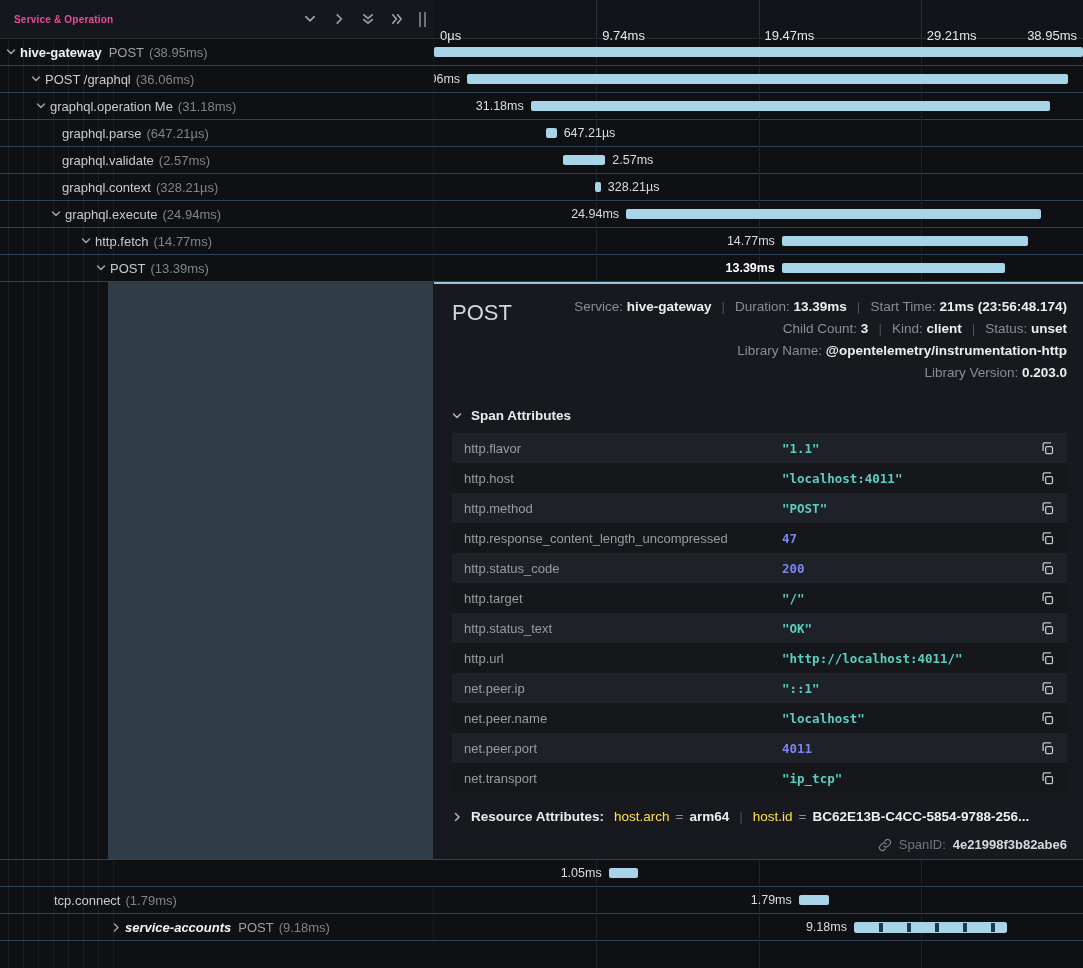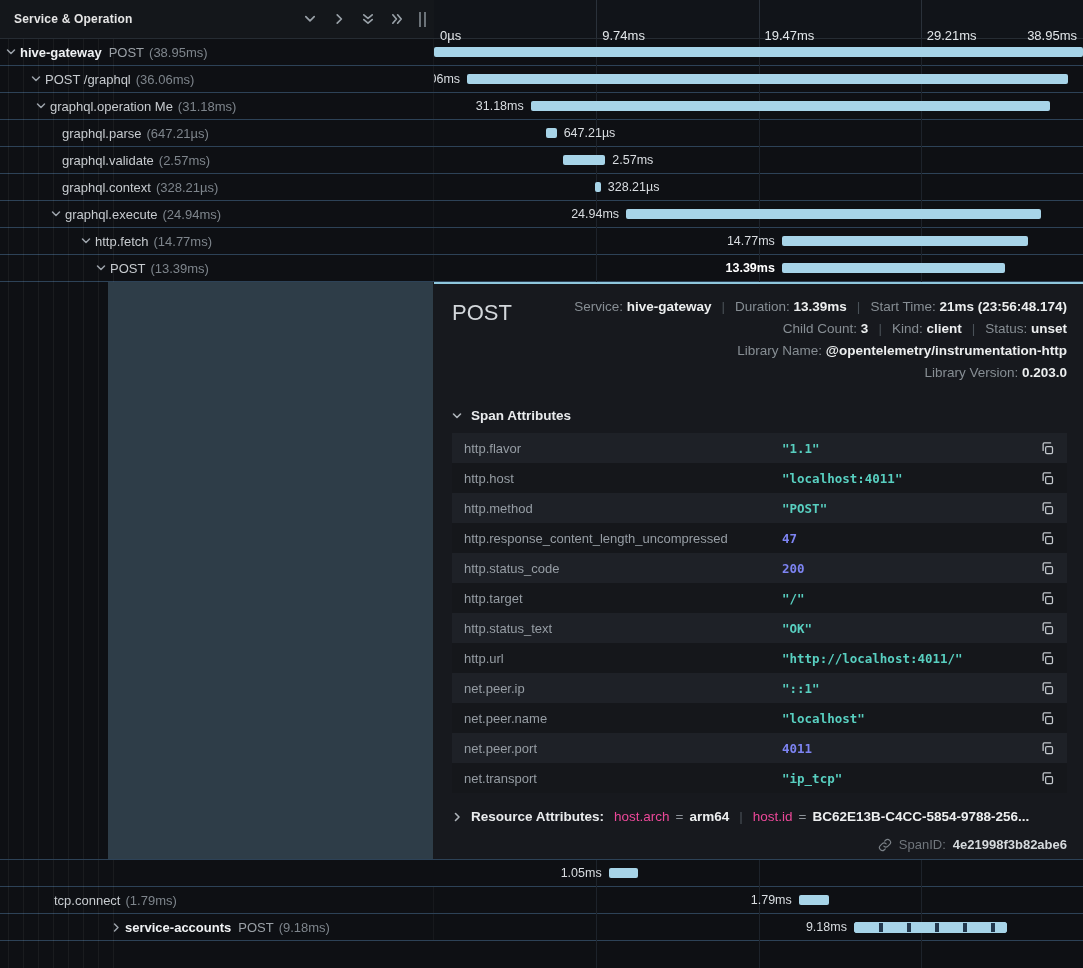--- a/index.html
+++ b/index.html
@@ -10,37 +10,37 @@
   
   .guides{position:absolute;top:39px;bottom:0;left:0;width:434px;pointer-events:none;}
   .guide{position:absolute;top:0;bottom:0;width:1px;background:rgba(255,255,255,0.05);}
   .grid-overlay{position:absolute;top:39px;bottom:0;left:434px;right:0;pointer-events:none;}
   .grid-overlay .gridline{position:absolute;top:0;bottom:0;width:1px;background:#1d232b;}
 
   
   .topbar{display:flex;height:39px;position:relative;}
   .left-header{width:434px;flex:0 0 434px;background:#14171b;display:flex;align-items:center;
                padding:0 8px 0 14px;border-bottom:1px solid #262c33;box-sizing:border-box;}
-  .lh-title{color:#e5e5e5;font-size:12px;font-weight:bold;letter-spacing:.2px;white-space:nowrap;}
+  .lh-title{color:#ec4899;font-size:10px;font-weight:bold;letter-spacing:.2px;white-space:nowrap;}
   .lh-icons{margin-left:auto;display:flex;align-items:center;gap:17px;color:#99a1a8;margin-right:16px;}
   .icon-btn{display:inline-flex;cursor:pointer;}
   .divider-handle{width:7px;height:15px;border-left:2px solid #6b7278;border-right:2px solid #6b7278;box-sizing:border-box;cursor:col-resize;}
   .ruler{flex:1;position:relative;background:#111419;border-bottom:1px solid #262c33;}
   .ruler .gridline{position:absolute;top:0;bottom:0;width:1px;background:#2a313a;}
   .tick-label{position:absolute;top:28px;font-size:13px;color:#e2e6e9;white-space:nowrap;}
 
   
   .row{display:flex;height:27px;box-sizing:border-box;border-bottom:1px solid #2d4257;}
   .tree-cell{width:434px;flex:0 0 434px;display:flex;align-items:center;box-sizing:border-box;
              border-right:1px solid rgba(255,255,255,0.04);white-space:nowrap;overflow:hidden;}
   .chev{color:#9ba2a9;display:inline-flex;width:11px;flex:0 0 11px;margin-right:3px;cursor:pointer;}
   .rot-right{transform:rotate(-90deg);}
   .span-name{font-size:13px;color:#c7cbcf;}
   .span-name.bold{color:#f0f2f4;font-weight:bold;}
-  .span-name.italic{}
+  .span-name.italic{font-style:italic;}
   .span-op{font-size:13px;color:#9aa0a6;margin-left:7px;}
   .span-dur{font-size:13px;color:#7e858c;margin-left:5px;}
   .bar-cell{flex:1;position:relative;overflow:hidden;}
   .bar{position:absolute;top:8px;height:10px;background:var(--bar);border-radius:2px;}
   .bar.striped{background:repeating-linear-gradient(90deg,var(--bar) 0 24px,#22384d 24px 28px);
                border:1px solid var(--bar);box-sizing:border-box;height:11px;top:8px;}
   .bar-label{position:absolute;top:6px;font-size:12.5px;color:#d9dde1;white-space:nowrap;}
   .row.selected .bar-label{color:#ffffff;font-weight:bold;}
 
   
@@ -63,21 +63,21 @@
   .attr-row:nth-child(odd){background:#1e2127;}
   .attr-row:nth-child(even){background:#15171b;}
   .attr-key{width:318px;flex:0 0 318px;font-size:13px;color:#969da4;white-space:nowrap;overflow:hidden;}
   .attr-val{flex:1;font-family:"DejaVu Sans Mono",monospace;font-size:12.5px;font-weight:bold;white-space:nowrap;overflow:hidden;}
   .attr-val.string{color:var(--str);}
   .attr-val.number{color:var(--num);}
   .copy-btn{color:#c3c8cd;cursor:pointer;display:inline-flex;margin-left:8px;}
   .resource-line{margin-top:16px;display:flex;align-items:center;font-size:13.5px;color:#878e94;white-space:nowrap;overflow:hidden;}
   .resource-line .chev{width:auto;flex:none;margin:0;color:#aeb4ba;}
   .resource-title{color:#e9ebed;font-weight:bold;margin:0 10px 0 9px;}
-  .res-key{color:#ec4899;}
+  .res-key{color:#fde047;}
   .res-eq{margin:0 6px;color:#8d939a;}
   .res-val{color:#eceeef;font-weight:bold;}
   .spanid-line{margin-top:13px;display:flex;justify-content:flex-end;align-items:center;gap:7px;font-size:13px;}
   .spanid-label{color:#70767c;}
   .spanid-value{color:#d6dadd;font-weight:bold;}
   .link-icon{color:#7b8187;display:inline-flex;}
 </style>
 </head>
 <body>
 

